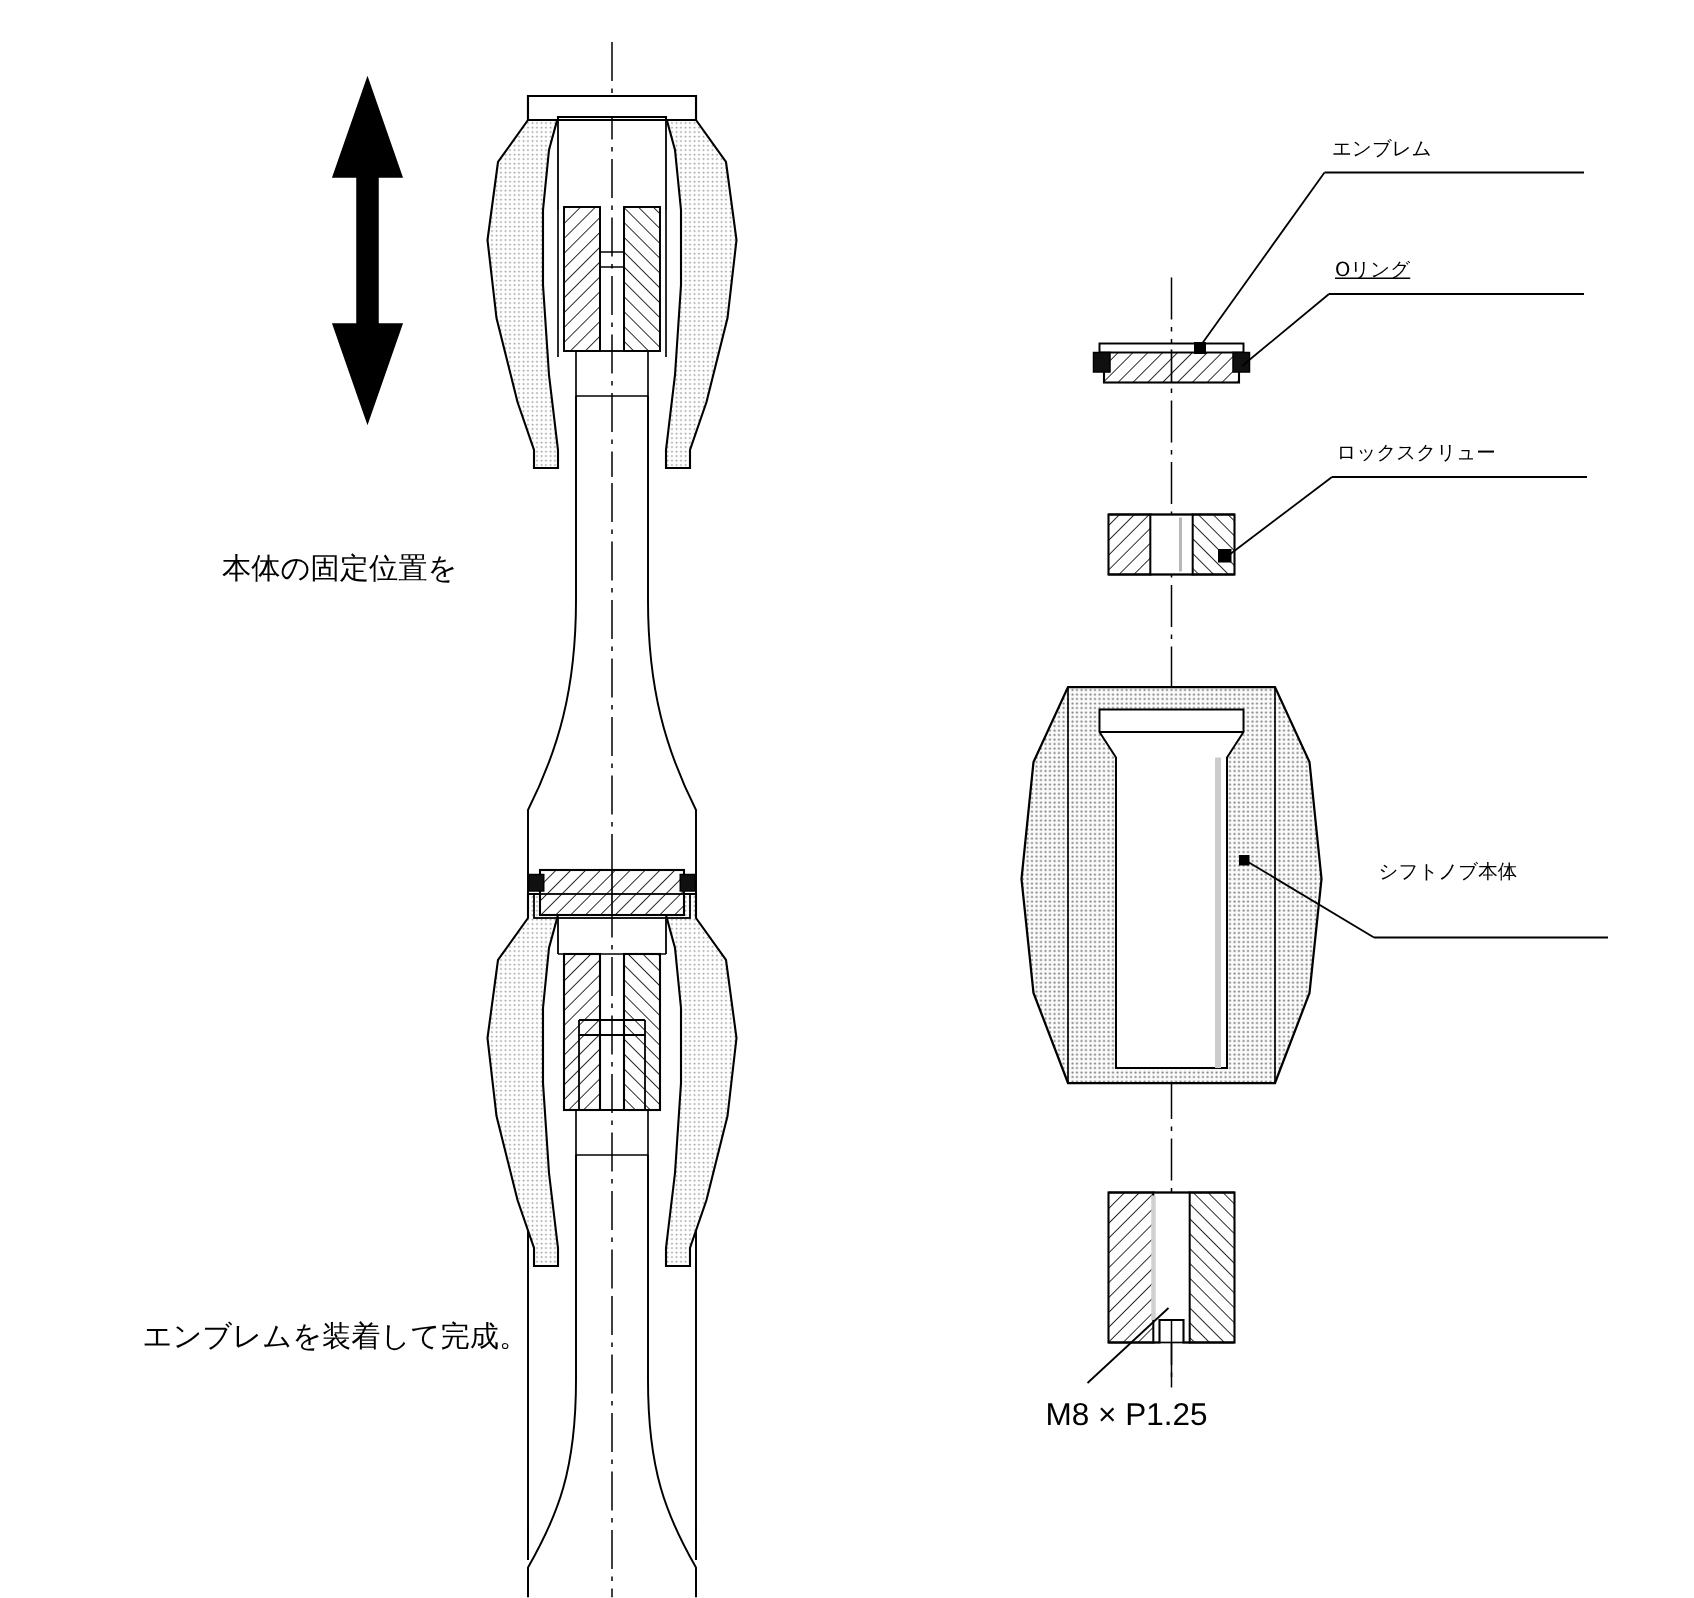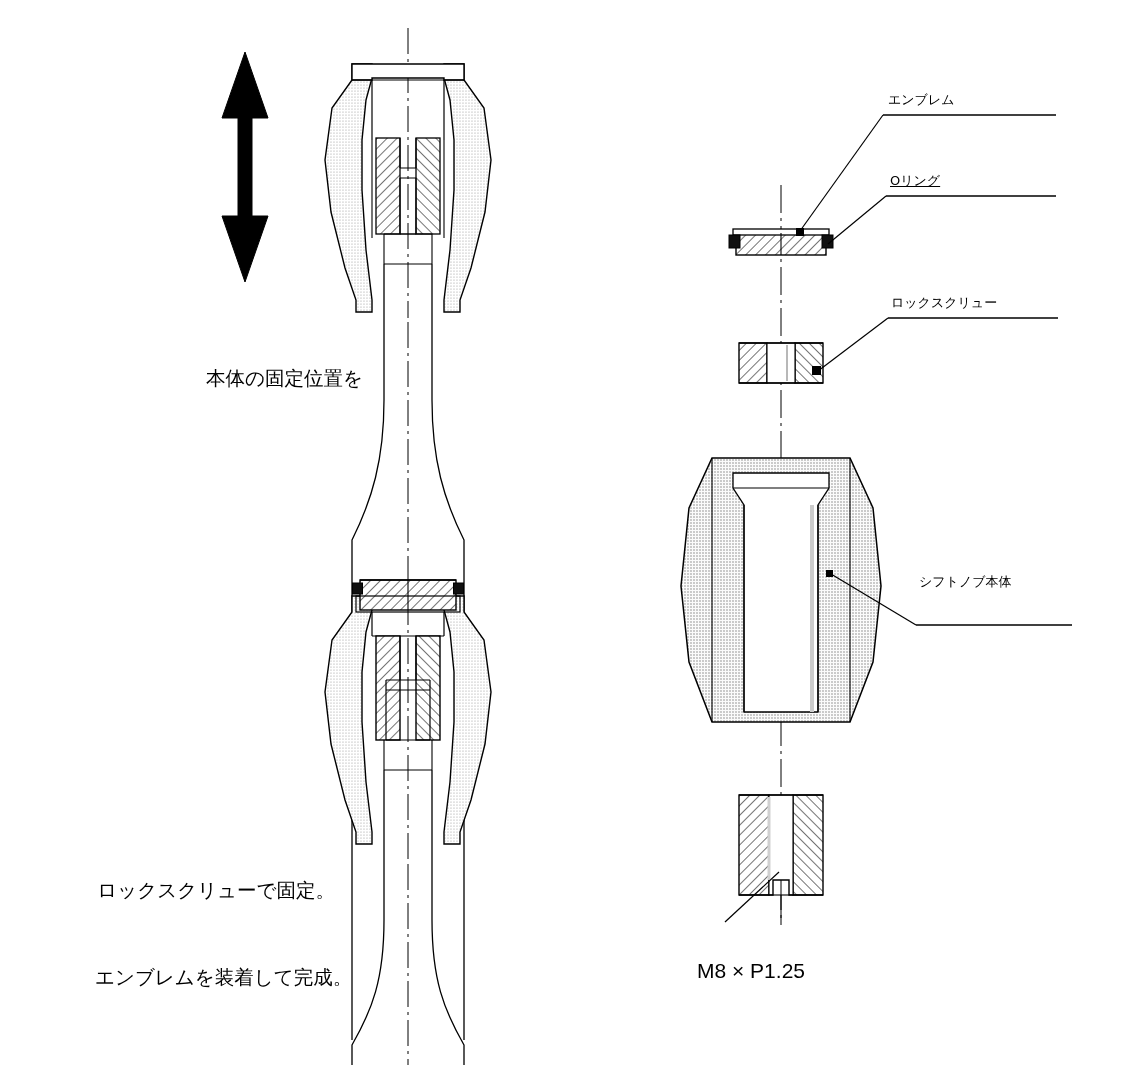--- a/index.html
+++ b/index.html
@@ -12,21 +12,21 @@
   svg{display:block;}
   .cap{
     position:absolute;
     font-family:"DejaVu Sans","Liberation Sans",sans-serif;
     font-size:19.5px;
     line-height:29px;
     color:#000;
     white-space:pre;
     letter-spacing:0px;
   }
-  .cap-center{text-align:right;}
+  .cap-center{text-align:left;}
   .lbl{
     position:absolute;
     font-family:"DejaVu Sans","Liberation Sans",sans-serif;
     font-size:13px;
     line-height:24px;
     color:#000;
     white-space:pre;
   }
   .lbl-lat{
     position:absolute;
@@ -217,27 +217,26 @@
       <line x1="725" y1="922" x2="779" y2="872" stroke="#000" stroke-width="1.2"></line>
     </g>
   </g>
 </svg>
 
   <div class="cap cap-center" style="left:148px;top:306px;width:215px;">
     <div>本体の固定位置を</div>
   </div>
 
   <div class="cap cap-center" style="left:95px;top:818px;width:240px;">
-    <div>ロックスクリューで固定。</div>
     <div>エンブレムを装着して完成。</div>
   </div>
 
   <div class="lbl" style="left:888px;top:88px;">エンブレム</div>
 
   <div class="lbl" style="left:890px;top:169px;text-decoration:underline;">Oリング</div>
 
   <div class="lbl" style="left:891px;top:291px;">ロックスクリュー</div>
 
   <div class="lbl" style="left:919px;top:570px;">シフトノブ本体</div>
 
-  <div class="lbl-lat" style="left:697px;top:959px;">M8 × P1.25</div>
+  <div class="lbl-lat" style="left:697px;top:932px;">M8 × P1.25</div>
 
 </div>
 
 </body></html>

